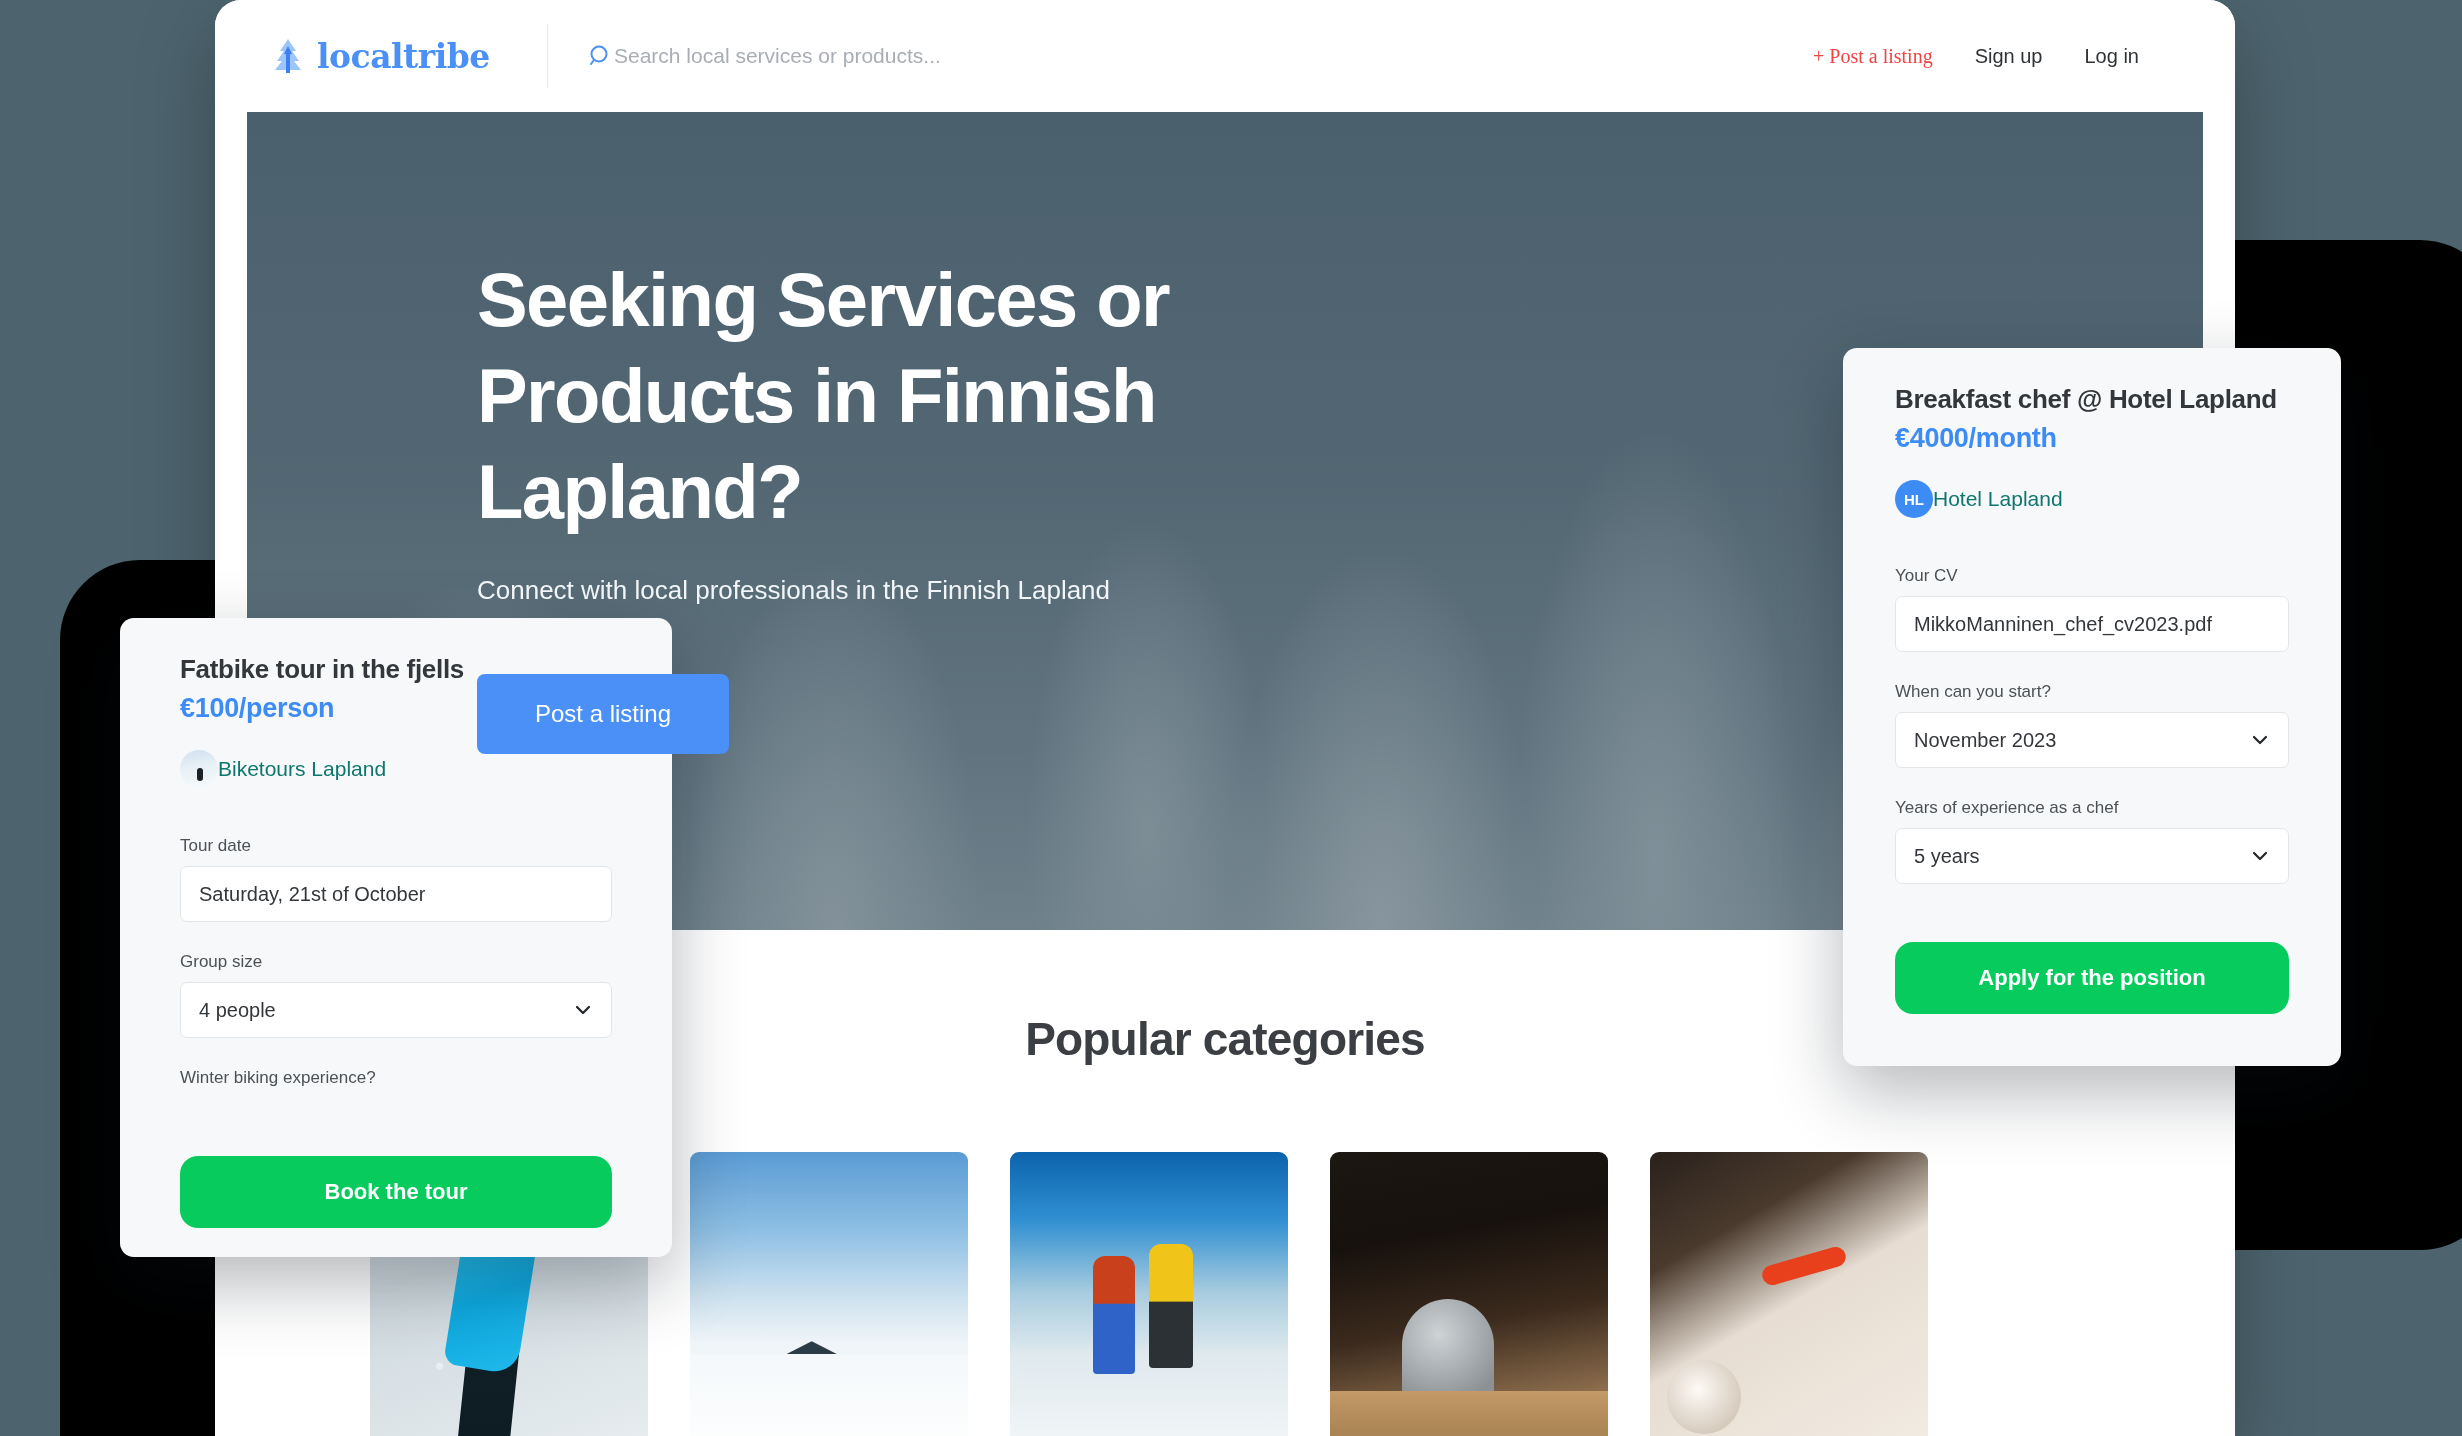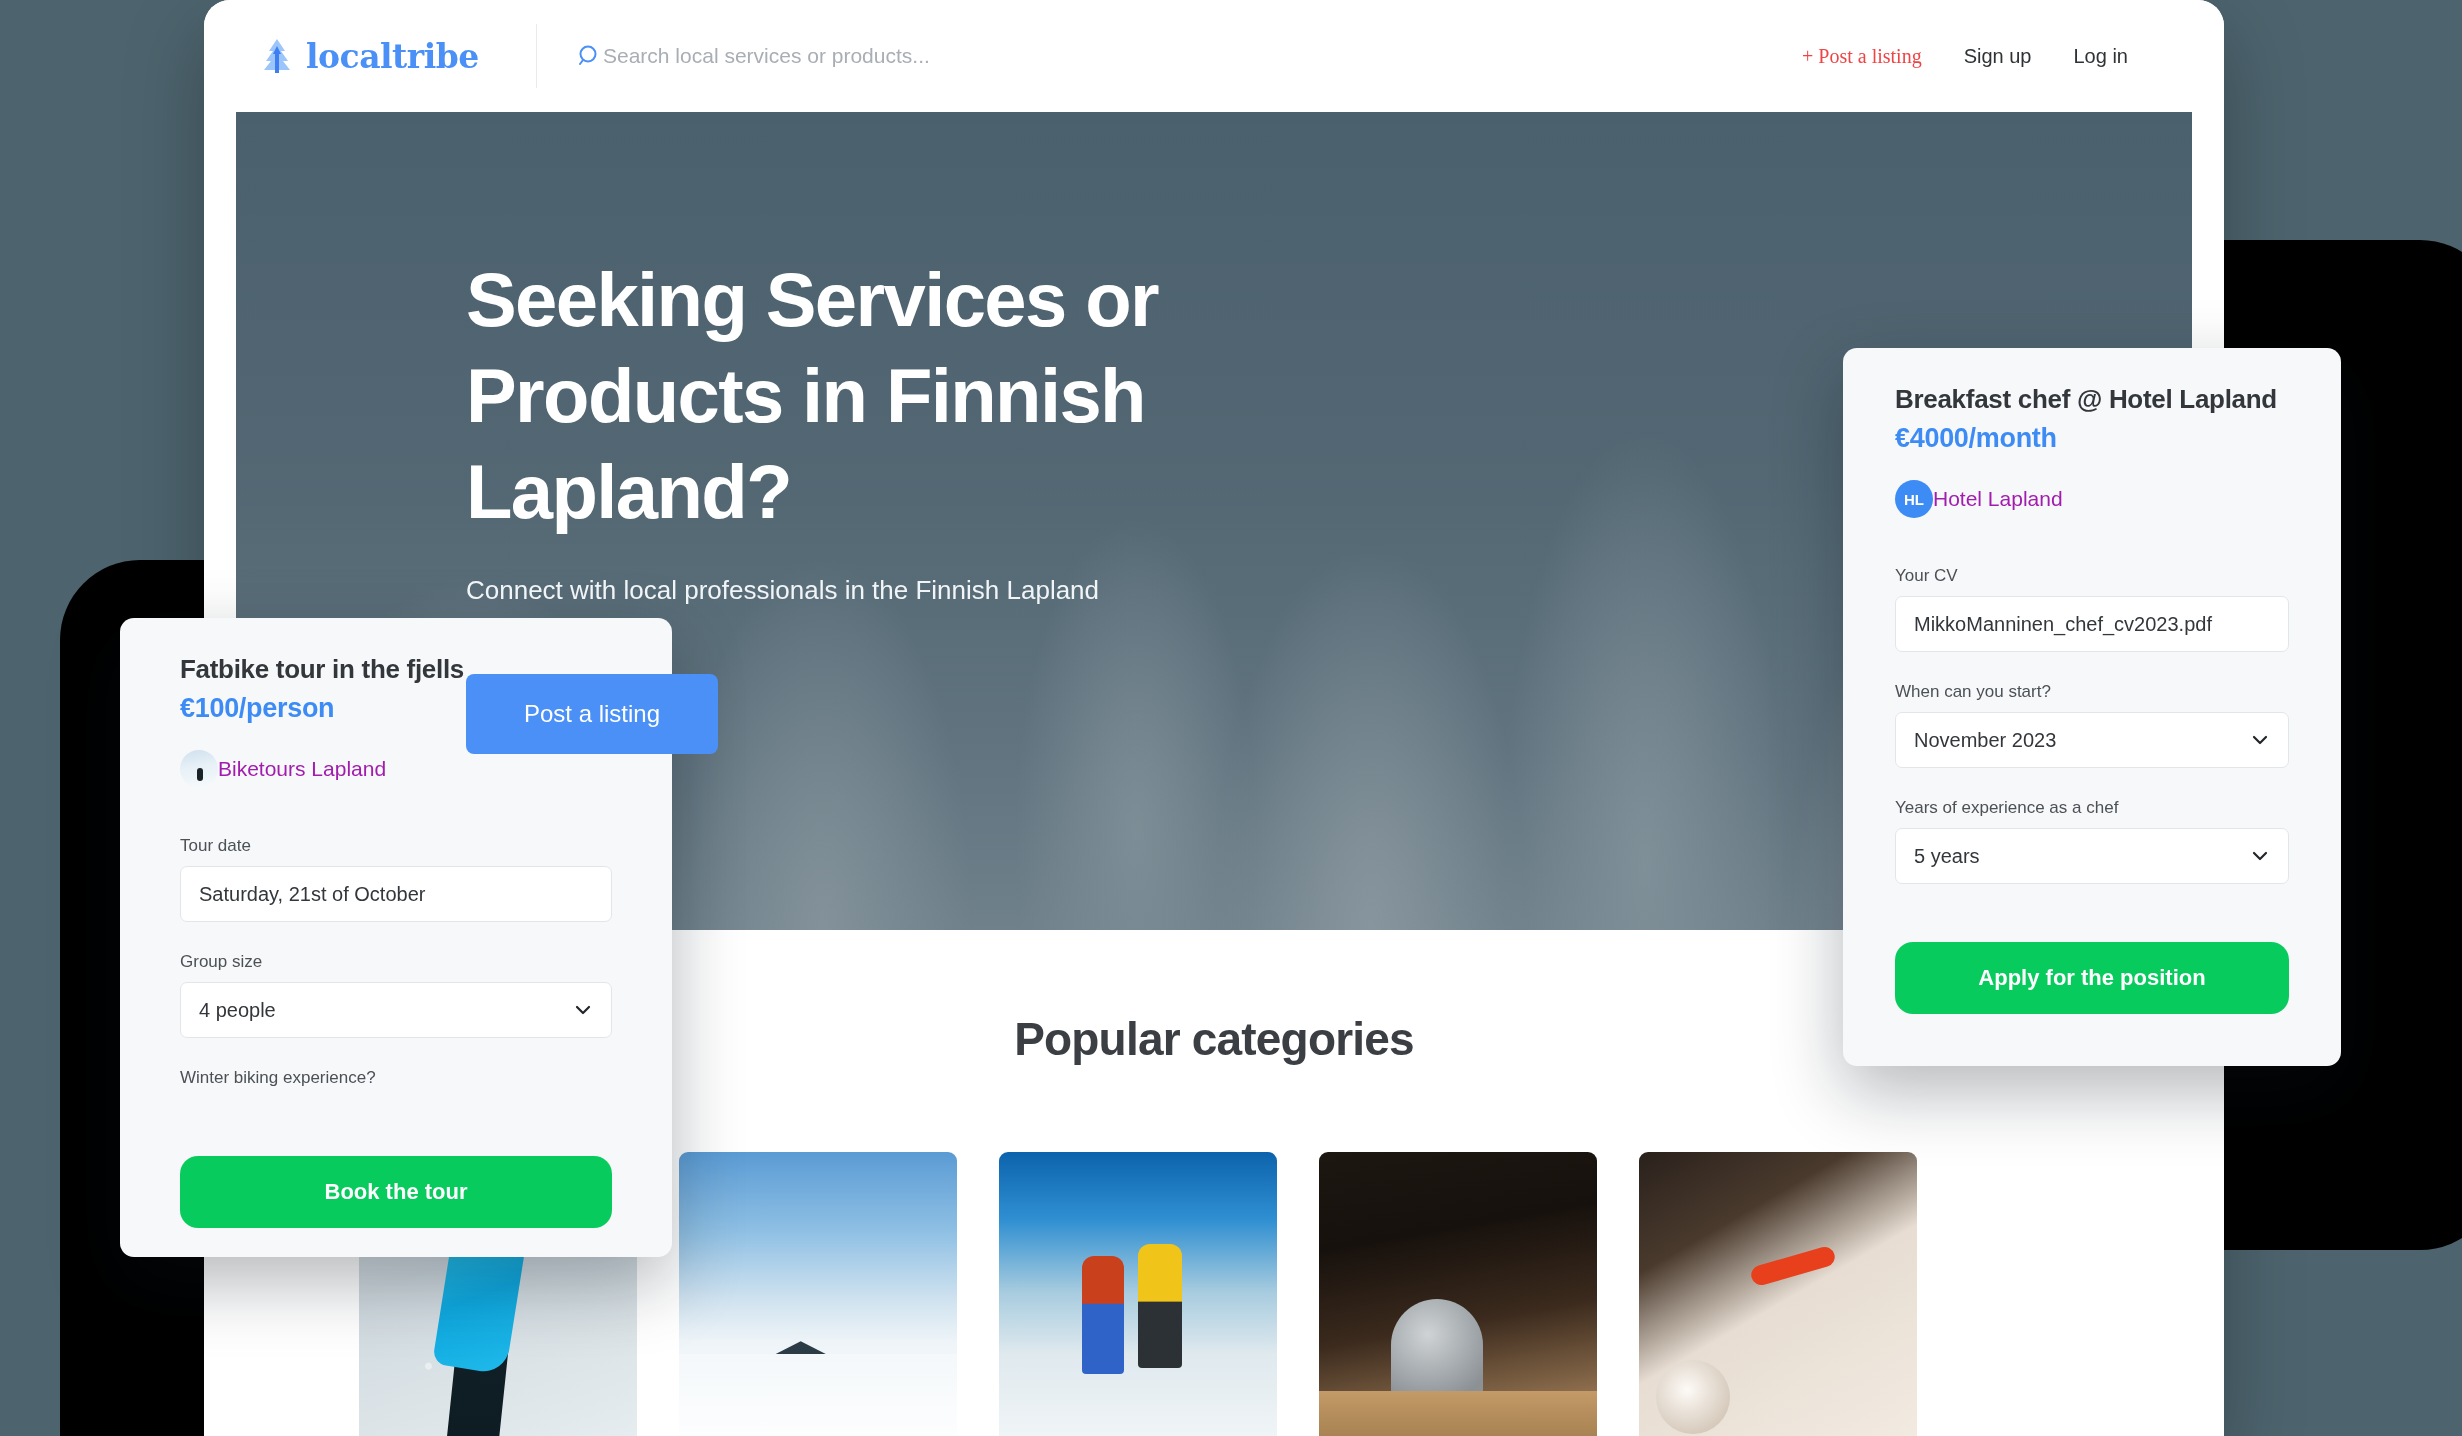--- a/index.html
+++ b/index.html
@@ -11,21 +11,21 @@
   }
   #stage { position: relative; width: 2462px; height: 1436px; overflow: hidden; }
 
   
   .blob { position: absolute; background: #000; border-radius: 80px; }
   #blob-left  { left: 60px;  top: 560px;  width: 720px;  height: 1000px; }
   #blob-right { left: 1700px; top: 240px; width: 800px;  height: 1010px; }
 
   
   #browser {
-    position: absolute; left: 204px; top: 0; width: 2020px; height: 1436px;
+    position: absolute; left: 215px; top: 0; width: 2020px; height: 1436px;
     background: #ffffff;
     border-radius: 26px 26px 0 0;
     overflow: hidden;
     box-shadow: 0 30px 80px rgba(0,0,0,.28);
   }
 
   
   #header {
     height: 112px; display: flex; align-items: center;
     padding: 0 96px 0 56px; background: #fff; position: relative;
@@ -169,21 +169,21 @@
   }
   .fc-av::after {
     content:""; position:absolute; left:44%; top:48%; width:6px; height:13px;
     background:#1b2228; border-radius:3px;
   }
   .fc-av-initials {
     width: 38px; height: 38px; border-radius: 50%; flex: none; background: #3d8bf4;
     color: #fff; font-size: 15px; font-weight: bold;
     display: flex; align-items: center; justify-content: center;
   }
-  .fc-org-name { font-size: 21px; color: #a21caf; }
+  .fc-org-name { font-size: 21px; color: #0f766e; }
 
   .fc-field { margin-top: 30px; }
   .fc-field.first { margin-top: 48px; }
   .fc-label { font-size: 17px; color: #4c5156; margin-bottom: 10px; }
   .fc-control {
     height: 56px; background: #fff; border: 1px solid #e3e6e9; border-radius: 7px;
     display: flex; align-items: center; padding: 0 18px;
     font-size: 20px; color: #33373b;
   }
   .fc-control .val { flex: 1; white-space: nowrap; overflow: hidden; }

